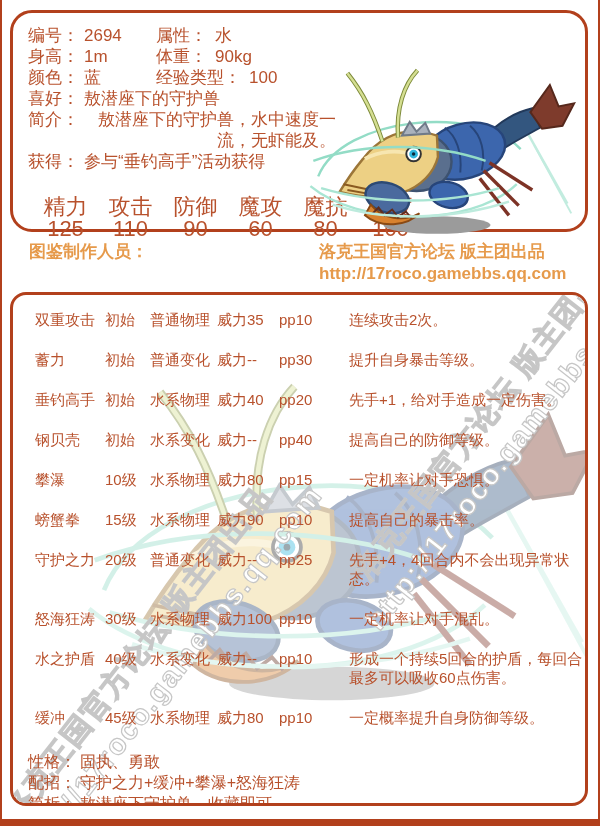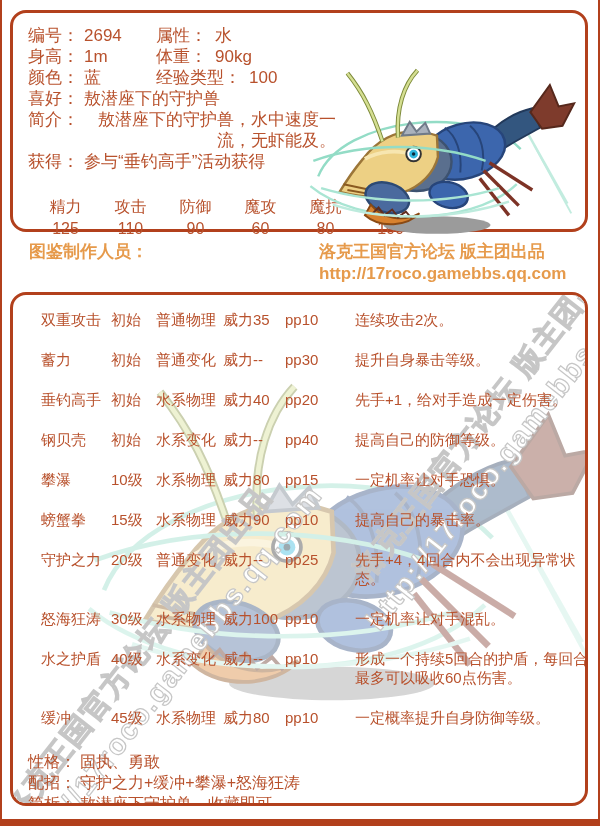--- a/index.html
+++ b/index.html
@@ -9,51 +9,51 @@
   }
   .edge { position:absolute; top:0; bottom:0; width:2px; background:#b2401c; }
   .edge-left { left:0; }
   .edge-right { right:0; }
   .bottom-bar { position:absolute; left:0; right:0; bottom:0; height:7px; background:#b2401c; }
 
   .box {
     position:absolute; left:10px; width:578px; box-sizing:border-box;
     border:3px solid #b2401c; border-radius:16px; background:#fff;
   }
-  .top-box { top:10px; height:222px; }
+  .top-box { top:10px; height:222px;border-radius:22px; }
   .main-box { top:292px; height:514px; overflow:hidden; }
 
   
   .info { position:absolute; left:15px; top:12px; width:330px; color:#b8512c; font-size:17px; line-height:21px; }
   .info-row { display:flex; }
   .lbl { width:56px; flex:none; }
   .v1 { width:72px; flex:none; }
   .lbl2 { flex:none; margin-right:8px; }
   .v-wide { flex:1; }
   .intro-val { width:252px;text-align:right; }
 
-  .stats { position:absolute; left:20px; top:183px; display:flex; color:#b8512c; font-size:16px; line-height:22px; }
+  .stats { position:absolute; left:20px; top:183px; display:flex; color:#b8512c; font-size:22px; line-height:22px; }
   .stat { width:65px; text-align:center; }
 
   .pet-title {
     position:absolute; left:298px; top:22px; font-size:34px; font-weight:bold;
     color:#c45a25; letter-spacing:2px; white-space:nowrap;
     text-shadow:1px 1px 0 #fff,-1px -1px 0 #fff;
   }
   .pet-art { position:absolute; right:4px; top:54px; width:292px; height:176px; }
 
   
   .banner { position:absolute; left:12px; top:239px; width:600px; height:52px; font-size:17px; font-weight:bold; color:#e69a4b; line-height:22px;padding-left:29px; }
   .banner * { text-shadow:0 0 2px #fff,1px 1px 0 #fff,-1px -1px 0 #fff; }
   .credits { position:absolute; left:17px; top:2px; display:flex; }
   .credits-l2 { margin-left:3px; }
   .source { position:absolute; left:307px; top:2px; }
 
   
-  .moves { position:absolute; left:28px; top:15px; width:548px; color:#b8512c; font-size:15px; line-height:19px; }
+  .moves { position:absolute; left:22px; top:15px; width:548px; color:#b8512c; font-size:15px; line-height:19px; }
   .move-row { display:flex; min-height:19px; margin-bottom:21px; }
   .m-name { width:70px; flex:none; }
   .m-lv   { width:45px; flex:none; }
   .m-type { width:67px; flex:none; }
   .m-pow  { width:62px; flex:none; }
   .m-pp   { width:53px; flex:none; }
   .m-desc { flex:1;margin-left:17px; }
 
   .footer-info { position:absolute; left:15px; top:456px; color:#b8512c; font-size:16px; line-height:21px; }
   .f-row { display:flex; }

